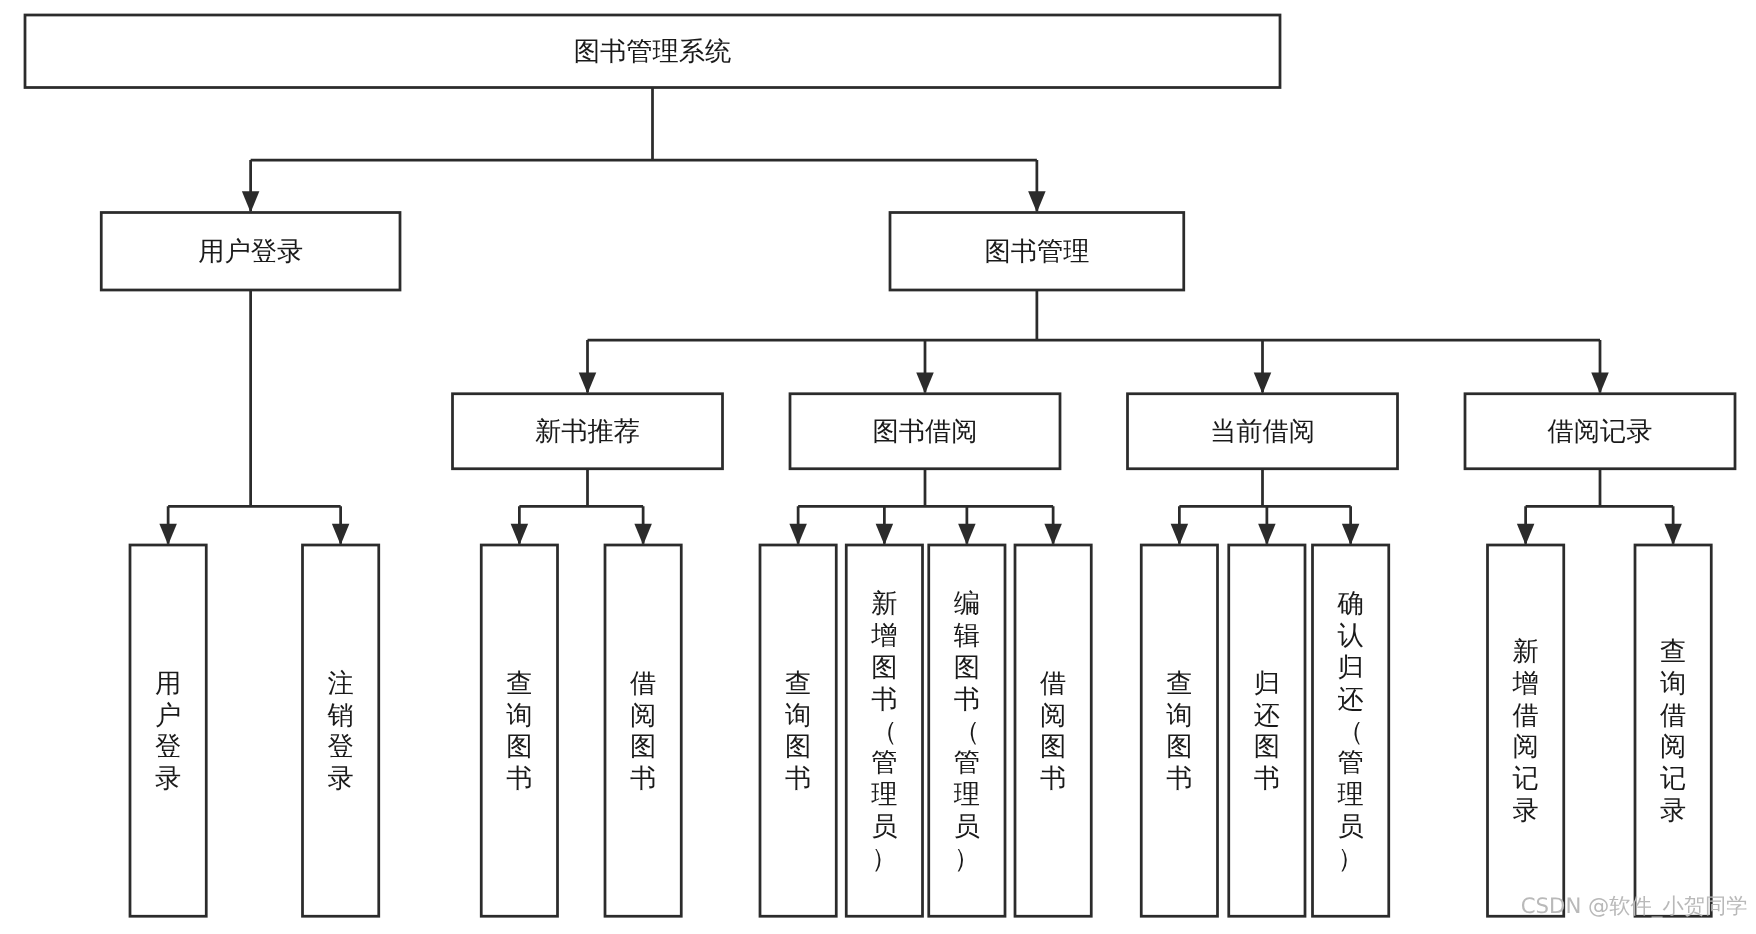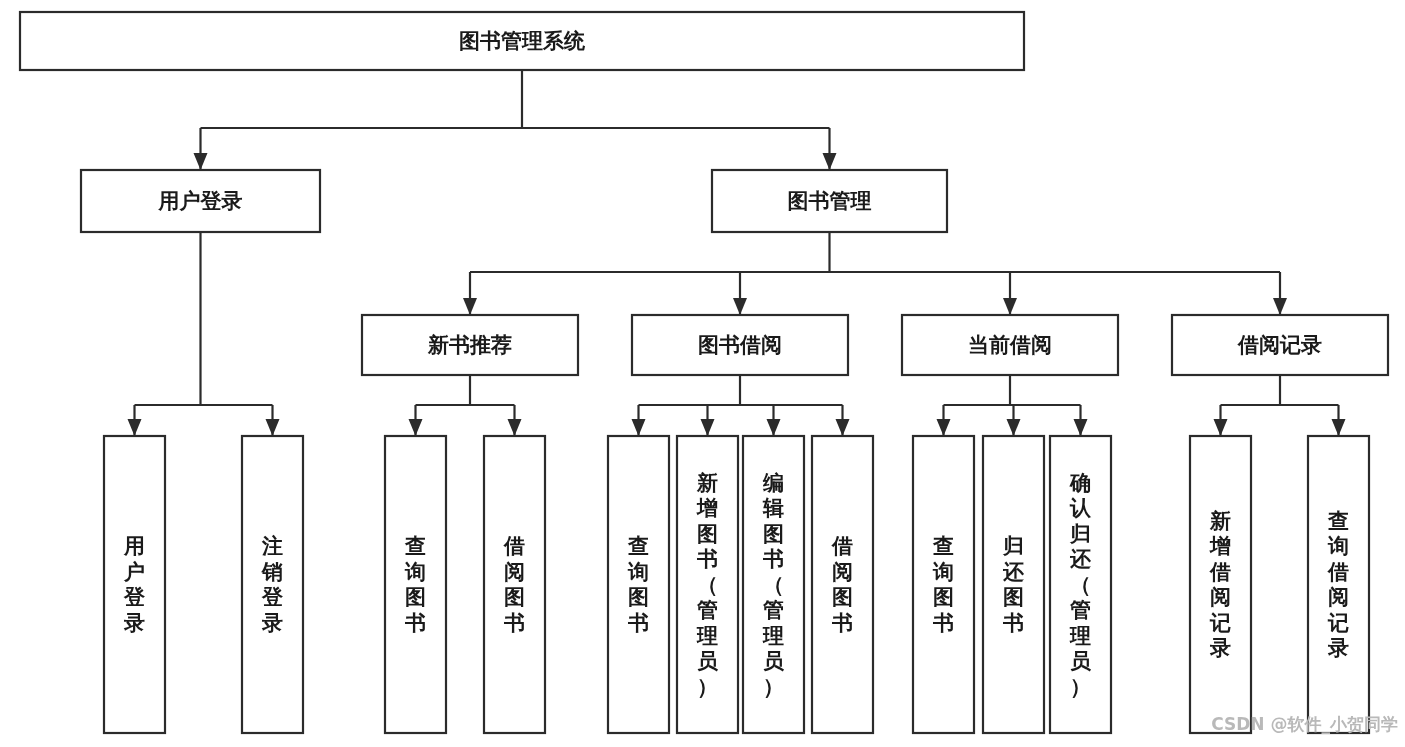--- a/index.html
+++ b/index.html
@@ -13,21 +13,20 @@
     font-family: "DejaVu Sans", "Liberation Sans", sans-serif;
     overflow: hidden;
     position: relative;
   }
   #diagram-root {
     position: absolute;
     left: 0;
     top: 0;
     width: 1405px;
     height: 532px;
-    font-weight: bold;
   }
   svg.flow {
     display: block;
     width: 1405px;
     height: 747px;
   }
   .node-rect {
     fill: #ffffff;
     stroke: #2b2b2b;
     stroke-width: 2.2;

